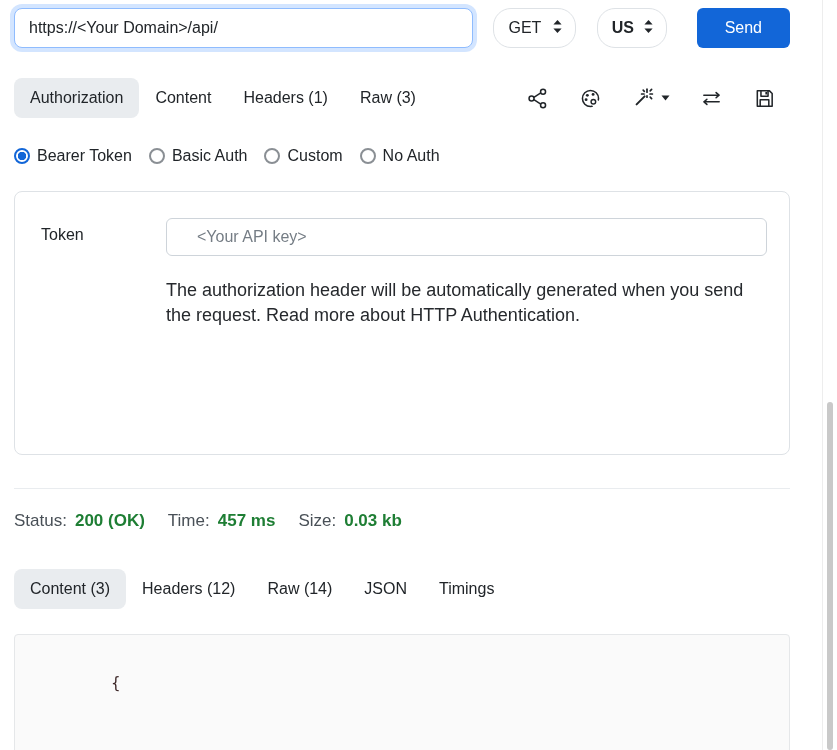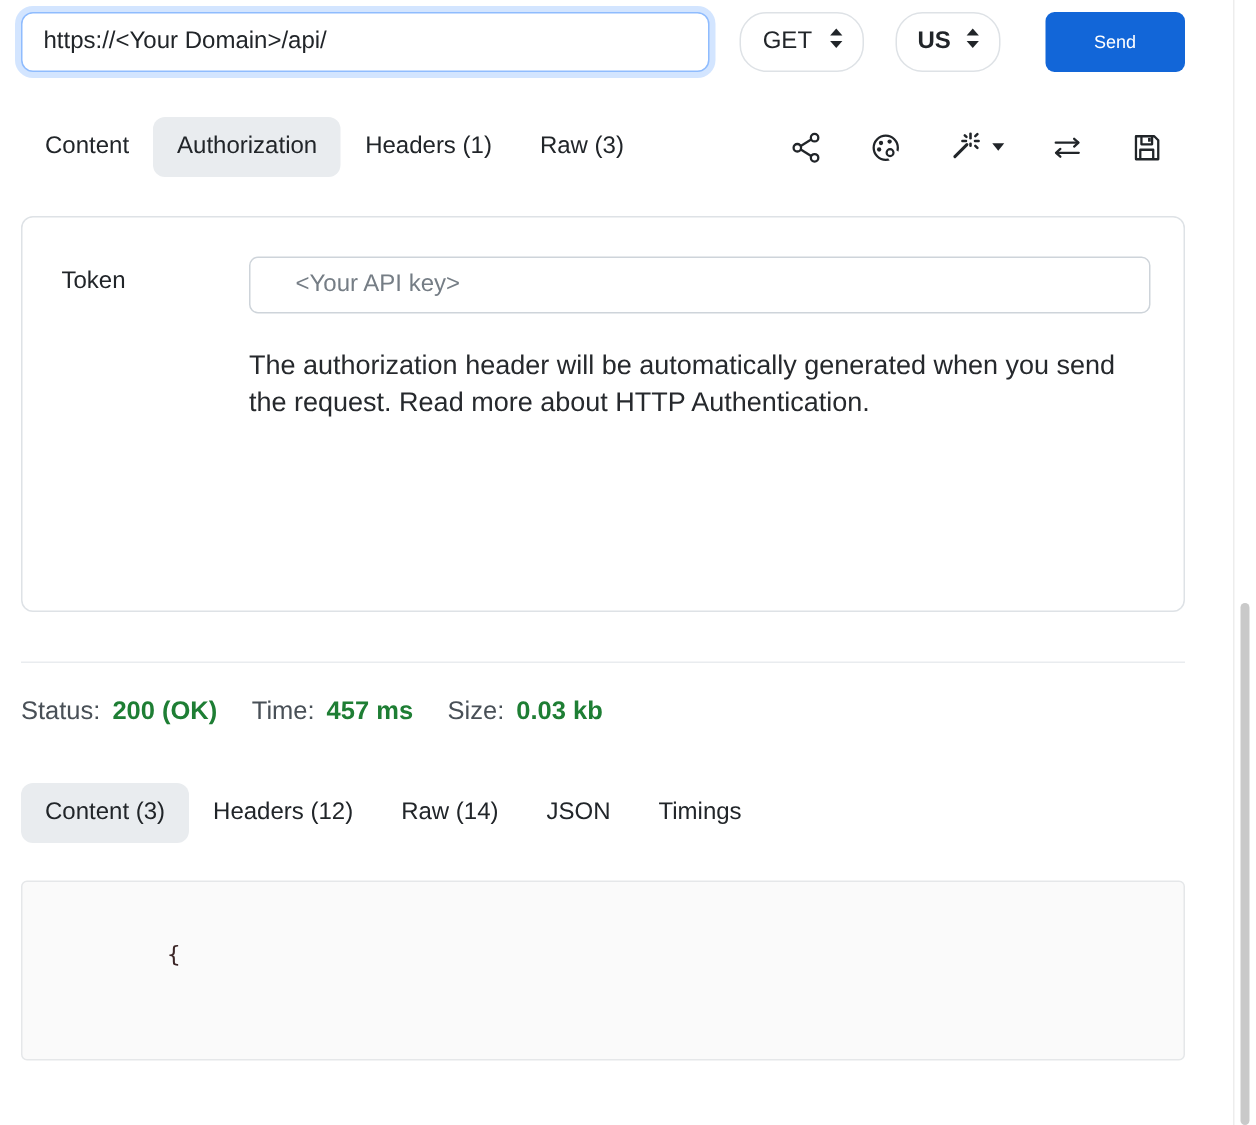--- a/index.html
+++ b/index.html
@@ -26,21 +26,21 @@
   .select-box {
     height: 40px; border: 1px solid #dee2e6; border-radius: 18px;
     background: #fff; display: flex; align-items: center; justify-content: space-between;
     padding: 0 12px 0 14px; font-size: 16px; cursor: pointer;
   }
   .select-method { width: 86px; margin-left: 9px; }
   .select-region { width: 73px; margin-left: 10px; font-weight: bold; }
   .send-btn {
     width: 100px; height: 40px; margin-left: 19px;
     background: #1266d8; color: #fff; border: none; border-radius: 6px;
-    font-size: 12px; font-family: "Liberation Sans", sans-serif; cursor: pointer;
+    font-size: 16px; font-family: "Liberation Sans", sans-serif; cursor: pointer;
   }
 
   
   .tabs-row { display: flex; align-items: center; margin-top: 30px; }
   .tab {
     padding: 11px 16px; font-size: 16px; border-radius: 8px;
     color: #212529; cursor: pointer; white-space: nowrap;
   }
   .tab.active { background: #e9ecef; }
 
@@ -138,22 +138,22 @@
           <svg width="11" height="15" viewBox="0 0 11 15">
             <path d="M5.5 1 L9.6 5.6 H1.4 Z" fill="#212529"></path>
             <path d="M5.5 14 L1.4 9.4 H9.6 Z" fill="#212529"></path>
           </svg>
         </span>
       </div>
       <button class="send-btn">Send</button>
     </div>
 
     <div class="tabs-row">
+      <div class="tab active">Authorization</div>
       <div class="tab">Content</div>
-      <div class="tab active">Authorization</div>
       <div class="tab">Headers (1)</div>
       <div class="tab">Raw (3)</div>
 
       <div class="toolbar">
         <span class="tool-icon">
           <svg width="23" height="23" viewBox="0 0 24 24" fill="none" stroke="#212529" stroke-width="1.6">
             <circle cx="17.8" cy="5" r="2.6"></circle>
             <circle cx="5.8" cy="12" r="2.6"></circle>
             <circle cx="17.8" cy="19" r="2.6"></circle>
             <line x1="8.2" y1="10.8" x2="15.4" y2="6.2"></line>
@@ -197,20 +197,38 @@
           <svg width="23" height="23" viewBox="0 0 24 24" fill="none" stroke="#212529" stroke-width="1.6" stroke-linejoin="round">
             <path d="M4.5 4 H17.2 L20 6.8 V20 H4.5 Z"></path>
             <path d="M8.3 4 V9.6 H15.7 V4"></path>
             <rect x="12.9" y="5.2" width="1.9" height="2.6" fill="#212529" stroke="none"></rect>
             <path d="M7.5 20 V13.4 H16.5 V20"></path>
           </svg>
         </span>
       </div>
     </div>
 
+    <div class="auth-options">
+      <label class="radio-option">
+        <input type="radio" name="auth-type" checked="" style="">
+        <span>Bearer Token</span>
+      </label>
+      <label class="radio-option">
+        <input type="radio" name="auth-type" style="">
+        <span>Basic Auth</span>
+      </label>
+      <label class="radio-option">
+        <input type="radio" name="auth-type" style="">
+        <span>Custom</span>
+      </label>
+      <label class="radio-option">
+        <input type="radio" name="auth-type" style="">
+        <span>No Auth</span>
+      </label>
+    </div>
 
     <div class="token-card">
       <div class="token-row">
         <div class="token-label">Token</div>
         <input class="token-input" type="text" placeholder="&lt;Your API key&gt;" style="">
       </div>
       <div class="token-help">The authorization header will be automatically generated when you send the request. Read more about HTTP Authentication.</div>
     </div>
 
     <hr class="divider">

